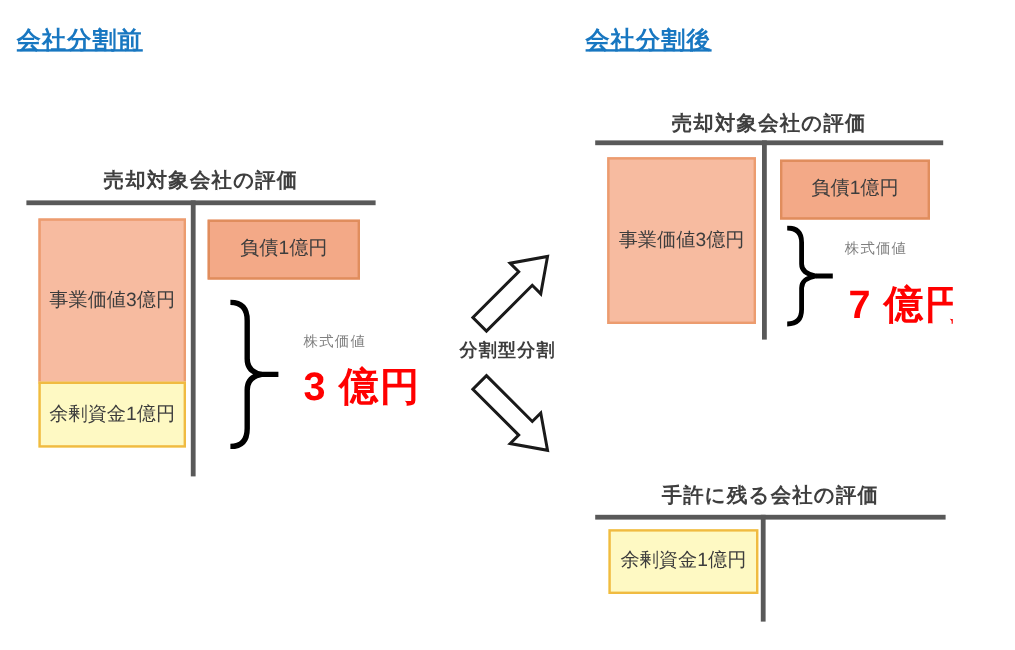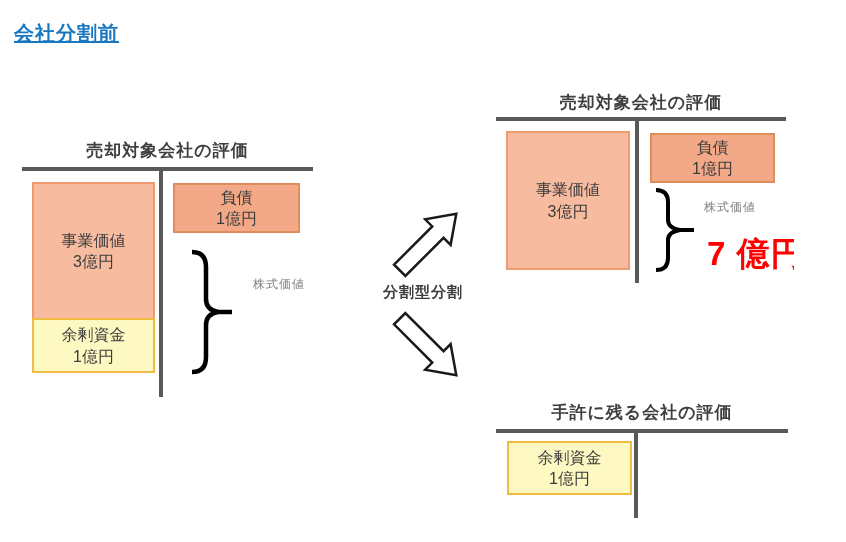--- a/index.html
+++ b/index.html
@@ -8,21 +8,21 @@
 
   .heading{position:absolute;font-size:20px;font-weight:bold;color:#1877C1;
            text-decoration:underline;cursor:pointer;letter-spacing:1px;}
   #h-before{left:14px;top:20px;}
   #h-after{left:488px;top:20px;}
 
   .title{position:absolute;text-align:center;font-weight:bold;font-size:17px;color:#3F3F3F;letter-spacing:1px;}
   .hline{position:absolute;height:4px;background:#595959;}
   .vline{position:absolute;width:4px;background:#595959;}
 
-  .box{position:absolute;box-sizing:border-box;display:flex;flex-direction:column;
+  .box{position:absolute;box-sizing:border-box;display:flex;flex-direction:row;
        justify-content:center;align-items:center;font-size:16px;color:#3d3d3d;
        line-height:1.32;text-align:center;}
   .box.business{background:#F7BBA0;border:2px solid #EC9C6F;}
   .box.debt{background:#F3A987;border:2px solid #E08D5D;}
   .box.surplus{background:#fef9c3;border:2px solid #F0BB41;}
 
   .equity-label{position:absolute;font-size:12px;color:#7F7F7F;letter-spacing:1px;}
   .equity-value{position:absolute;font-size:33px;font-weight:bold;color:#FF0000;letter-spacing:1px;white-space:nowrap;}
   .split-label{position:absolute;font-size:15px;font-weight:bold;color:#3d3d3d;letter-spacing:1px;}
   .shape{position:absolute;}
@@ -58,20 +58,21 @@
   #r-hline{left:496px;top:429px;width:292px;}
   #r-vline{left:634px;top:429px;height:89px;}
   #r-surplus{left:507px;top:441px;width:125px;height:54px;}
 </style>
 </head>
 <body>
 
 <div id="canvas">
 
   <a id="h-before" class="heading">会社分割前</a>
+  <a id="h-after" class="heading">会社分割後</a>
 
   <div id="b-title" class="title">売却対象会社の評価</div>
   <div id="b-hline" class="hline"></div>
   <div id="b-vline" class="vline"></div>
 
   <div id="b-business" class="box business">
     <div>事業価値</div>
     <div>3億円</div>
   </div>
   <div id="b-surplus" class="box surplus">
@@ -82,20 +83,21 @@
     <div>負債</div>
     <div>1億円</div>
   </div>
 
   <svg id="b-brace" class="shape" width="50" height="127" viewBox="0 0 50 127">
     <path d="M8,3 Q22,3 22,18 L22,50 Q22,61 34,63 Q22,65 22,76 L22,108 Q22,123 8,123" fill="none" stroke="#000000" stroke-width="4.5"></path>
     <path d="M34,63 L48,63" fill="none" stroke="#000000" stroke-width="4.5"></path>
   </svg>
 
   <div id="b-eq-label" class="equity-label">株式価値</div>
+  <div id="b-eq-value" class="equity-value">3 億円</div>
 
   <svg id="arrow-ne" class="shape" width="72" height="74" viewBox="0 0 72 74">
     <g transform="rotate(-45 36 37)">
       <polygon points="-4,29 50,29 50,19 76,37 50,55 50,45 -4,45" fill="#ffffff" stroke="#1a1a1a" stroke-width="2.5"></polygon>
     </g>
   </svg>
   <div id="split-label" class="split-label">分割型分割</div>
   <svg id="arrow-se" class="shape" width="72" height="74" viewBox="0 0 72 74">
     <g transform="rotate(45 36 37)">
       <polygon points="-4,29 50,29 50,19 76,37 50,55 50,45 -4,45" fill="#ffffff" stroke="#1a1a1a" stroke-width="2.5"></polygon>

